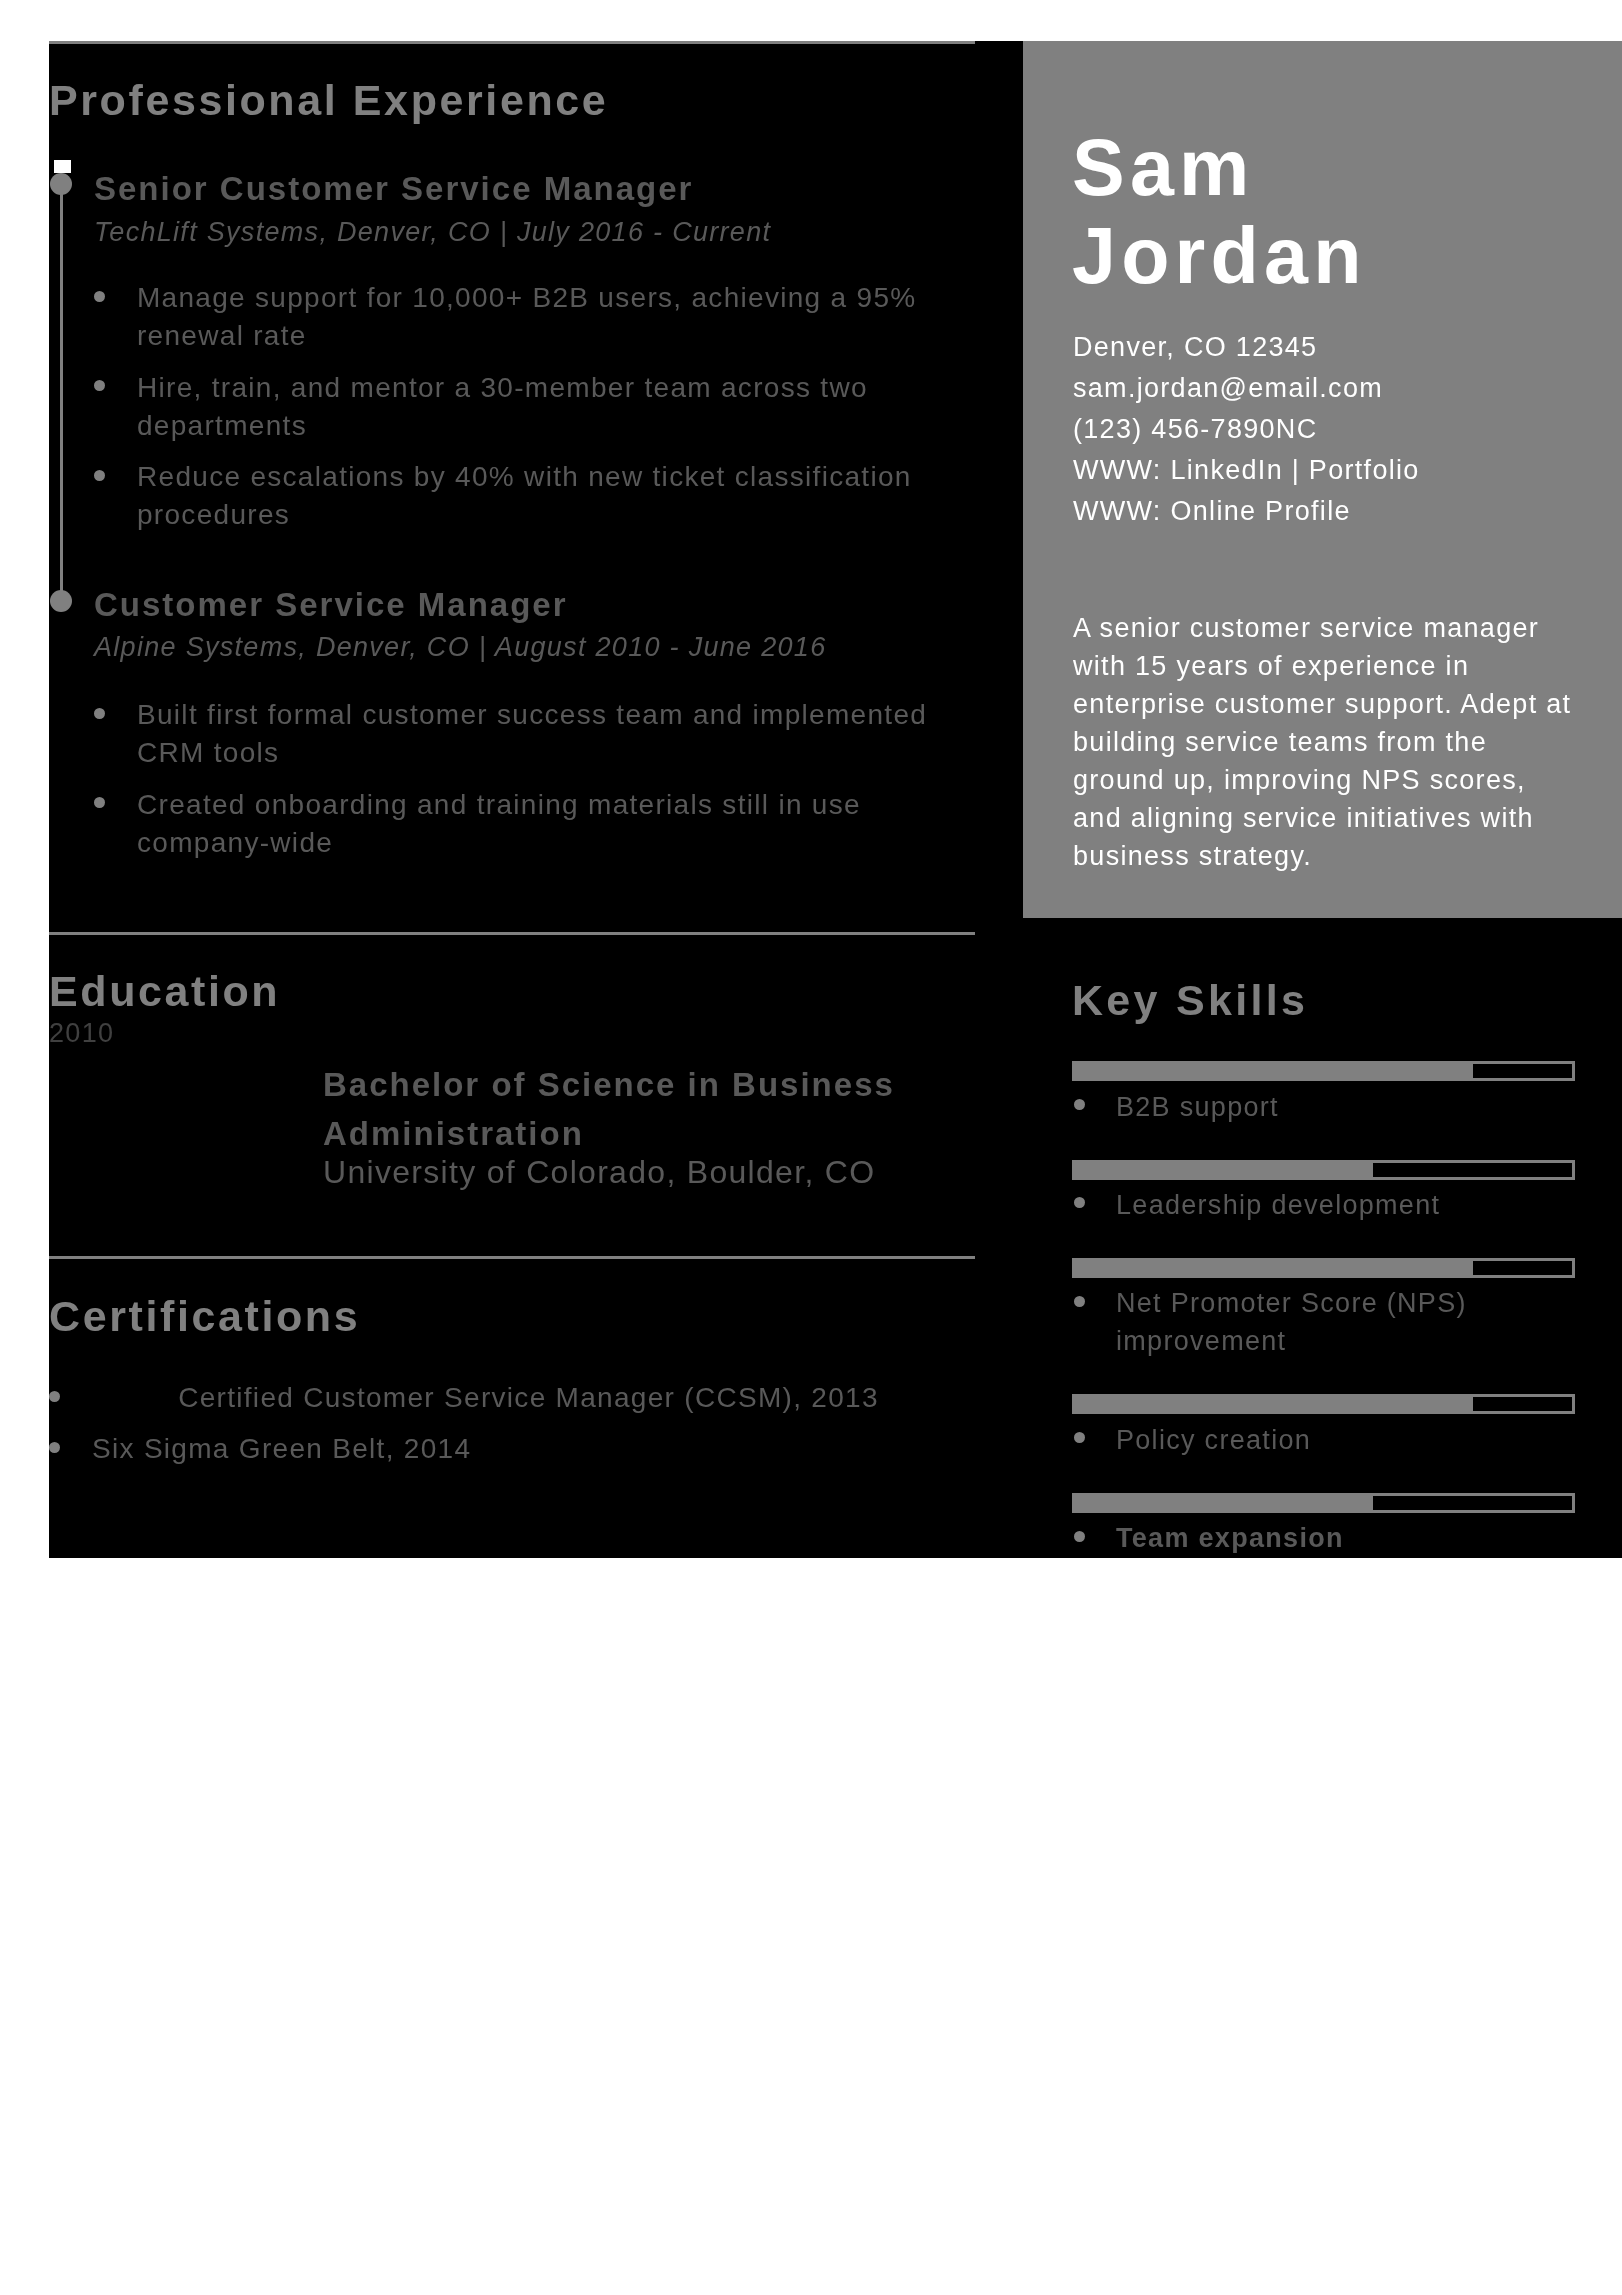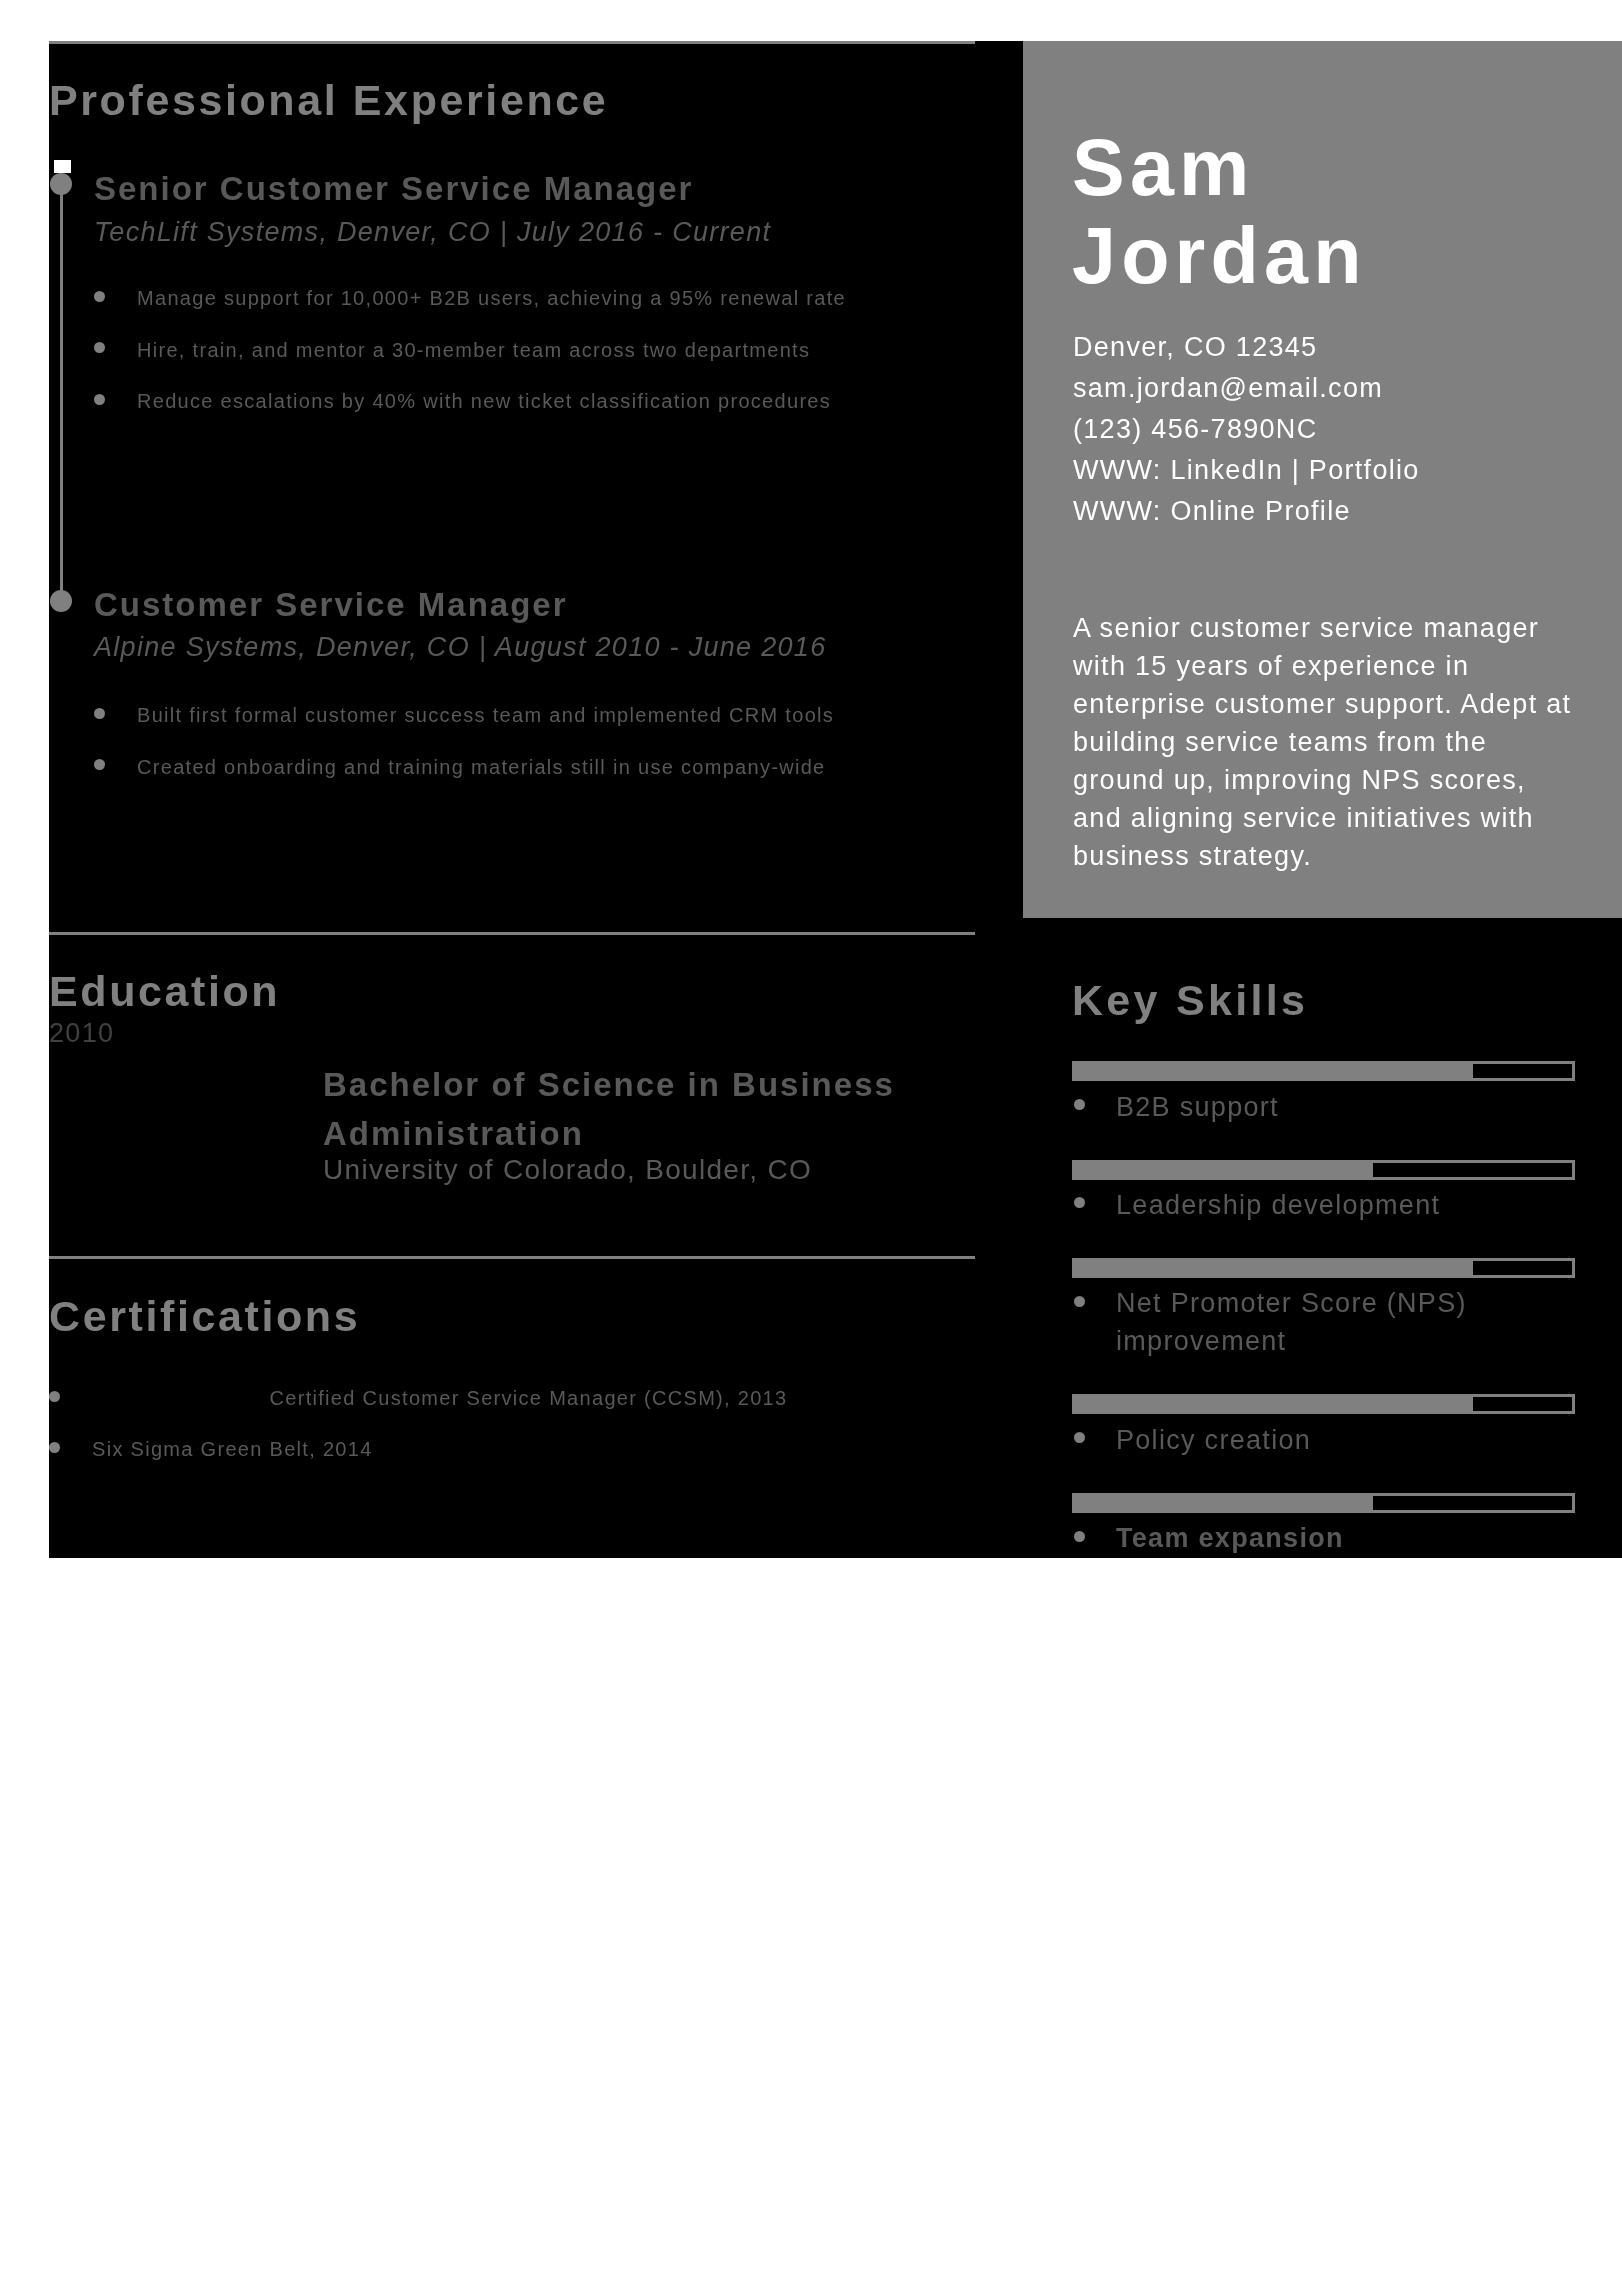--- a/index.html
+++ b/index.html
@@ -12,30 +12,30 @@
   .grey-panel { position: absolute; left: 1023px; top: 41px; width: 599px; height: 877px; background: #808080; }
   .rule { position: absolute; left: 49px; width: 926px; height: 3.3px; background: #808080; }
 
   .section-heading {
     position: absolute; margin: 0; color: #808080; font-weight: bold;
     font-size: 43px; letter-spacing: 2.6px; line-height: 1; white-space: nowrap;
   }
   .job-title { position: absolute; margin: 0; color: #595959; font-weight: bold; font-size: 33px; letter-spacing: 2px; line-height: 1; white-space: nowrap; text-align: center; }
   .job-sub { position: absolute; margin: 0; color: #595959; font-style: italic; font-size: 27px; letter-spacing: 1.3px; line-height: 1; white-space: nowrap; }
   .bullet-list { position: absolute; margin: 0; padding: 0; list-style: none; }
-  .bullet-item { position: relative; color: #595959; font-size: 20px; letter-spacing: 1.3px; line-height: 38px; }
+  .bullet-item { position: relative; color: #595959; font-size: 28px; letter-spacing: 1.3px; line-height: 38px; }
   .bullet-dot { position: absolute; width: 11px; height: 11px; border-radius: 50%; background: #808080; }
 
   .timeline-line { position: absolute; left: 60px; top: 184px; width: 2.6px; height: 417px; background: #808080; }
   .timeline-dot { position: absolute; width: 22px; height: 22px; border-radius: 50%; background: #808080; }
   .timeline-square { position: absolute; left: 54px; top: 160px; width: 17px; height: 13px; background: #ffffff; }
 
   .edu-date { position: absolute; left: 49px; top: 1020px; color: #404040; font-size: 27px; letter-spacing: 1.3px; line-height: 1; }
   .edu-degree { position: absolute; left: 323px; top: 1060px; width: 628px; color: #595959; font-weight: bold; font-size: 33px; letter-spacing: 2px; line-height: 49px; margin: 0; }
-  .edu-school { position: absolute; left: 323px; top: 1156px; color: #595959; font-size: 28px; letter-spacing: 1.3px; line-height: 1; white-space: nowrap; }
+  .edu-school { position: absolute; left: 323px; top: 1156px; color: #595959; font-size: 32px; letter-spacing: 1.3px; line-height: 1; white-space: nowrap; }
 
   .name { position: absolute; left: 1072px; top: 124px; margin: 0; color: #ffffff; font-weight: bold; font-size: 79px; letter-spacing: 5.2px; line-height: 88px; }
   .contact { position: absolute; left: 1073px; top: 327px; margin: 0; padding: 0; list-style: none; }
   .contact li { color: #ffffff; font-size: 27px; letter-spacing: 1.3px; line-height: 41px; white-space: nowrap; }
   .summary { position: absolute; left: 1073px; top: 609px; width: 510px; margin: 0; color: #ffffff; font-size: 27px; letter-spacing: 1.3px; line-height: 38px; }
 
   .skill-bar { position: absolute; left: 1072px; width: 503px; height: 19.6px; box-sizing: border-box; border: 3.3px solid #808080; background: #000000; }
   .skill-fill { position: absolute; left: 0; top: 0; bottom: 0; background: #808080; }
   .skill-label { position: absolute; left: 1116px; color: #595959; font-size: 27px; letter-spacing: 1.3px; line-height: 38px; width: 458px; }
   .skill-dot { position: absolute; left: 1074px; width: 11px; height: 11px; border-radius: 50%; background: #808080; }

